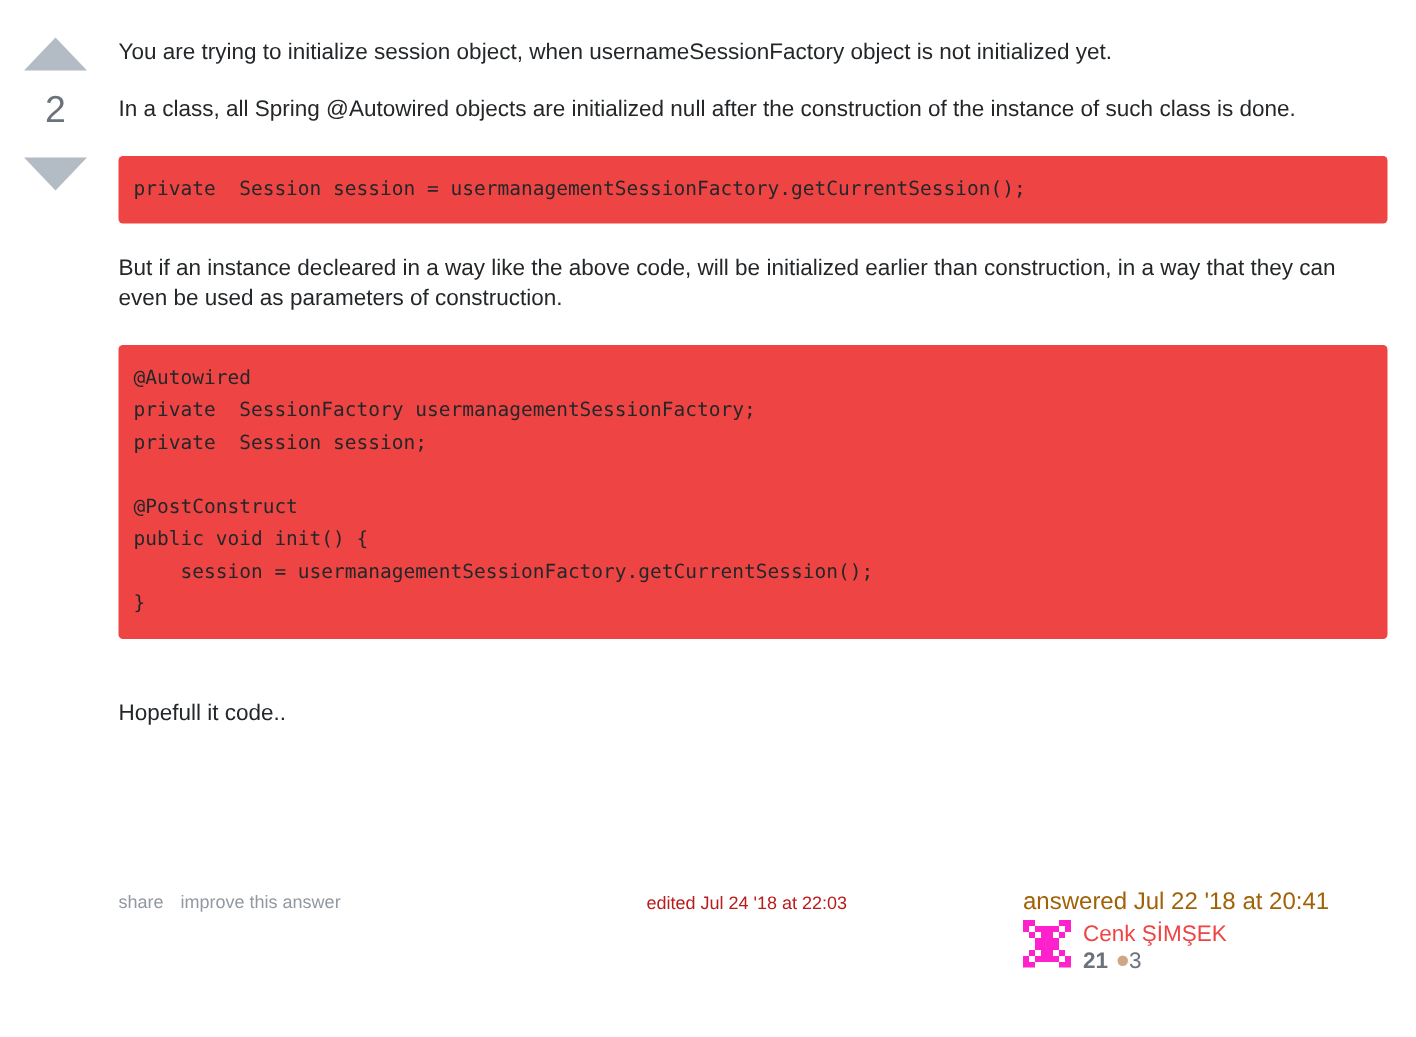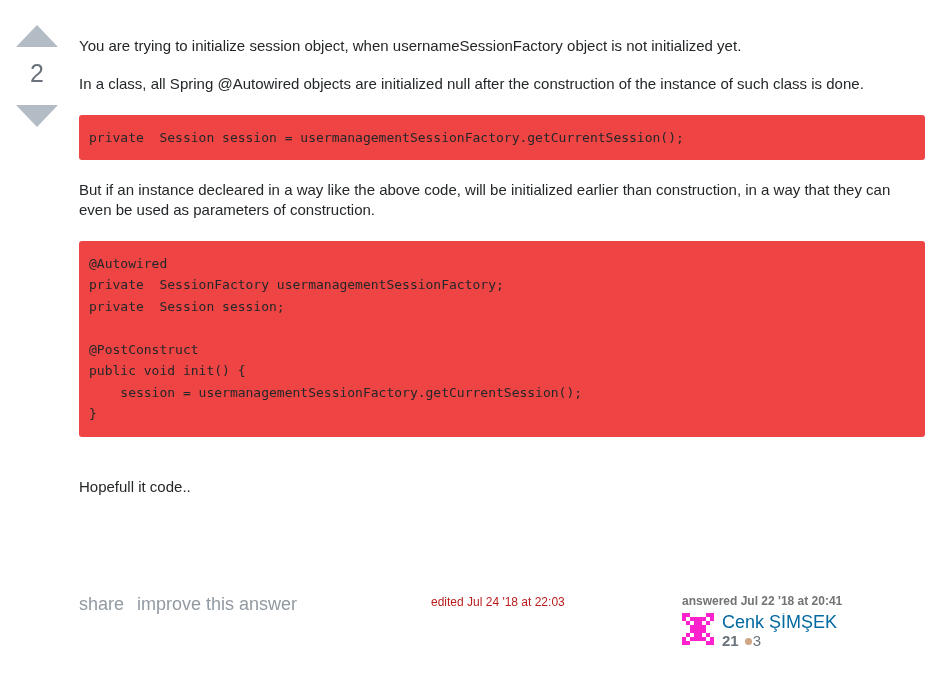--- a/index.html
+++ b/index.html
@@ -66,21 +66,21 @@
     font-size: 15px;
     line-height: 1.35;
     color: #242729;
     margin: 0;
     padding: 0;
   }
   .para {
     margin: 0 0 0 0;
     padding: 0;
   }
-  .para-top      { padding-top: 36px; }
+  .para-top      { padding-top: 25px; }
 
   pre.code-block {
     background: #ef4444;
     border-radius: 3px;
     margin: 0;
     padding: 12px 12px 12px 10px;
     font-family: "DejaVu Sans Mono", "Liberation Mono", monospace;
     font-size: 13px;
     line-height: 21.5px;
     color: #242729;
@@ -95,21 +95,21 @@
     position: absolute;
     left: 79px;
     top: 594px;
     width: 846px;
     height: 97px;
   }
   .post-menu {
     position: absolute;
     left: 0;
     top: 0;
-    font-size: 18px;
+    font-size: 12px;
     color: #9199a1;
     text-align: center;
   }
   .post-menu a {
     color: #9199a1;
     text-decoration: none;
     margin-right: 8px;
     cursor: pointer;
   }
   .edited-info {
@@ -120,39 +120,38 @@
     color: #b91c1c;
     cursor: pointer;
   }
   .user-info {
     position: absolute;
     left: 603px;
     top: 0;
     width: 243px;
   }
   .user-action-time {
-    font-size: 12px;
-    color: #737373;
+    font-size: 16px;
+    color: #a16207;
     margin-bottom: 4px;
     line-height: 15px;
-    font-weight: bold;
   }
   .user-gravatar {
     float: left;
     width: 32px;
     height: 32px;
     margin-right: 8px;
   }
   .user-details {
     overflow: hidden;
     padding-top: 1px;
   }
   .user-details .username {
-    font-size: 18px;
-    color: #0369a1;
+    font-size: 15px;
+    color: #ef4444;
     line-height: 17px;
     cursor: pointer;
     display: block;
   }
   .reputation-row {
     margin-top: 2px;
     font-size: 15px;
     line-height: 15px;
     color: #6a737c;
   }

